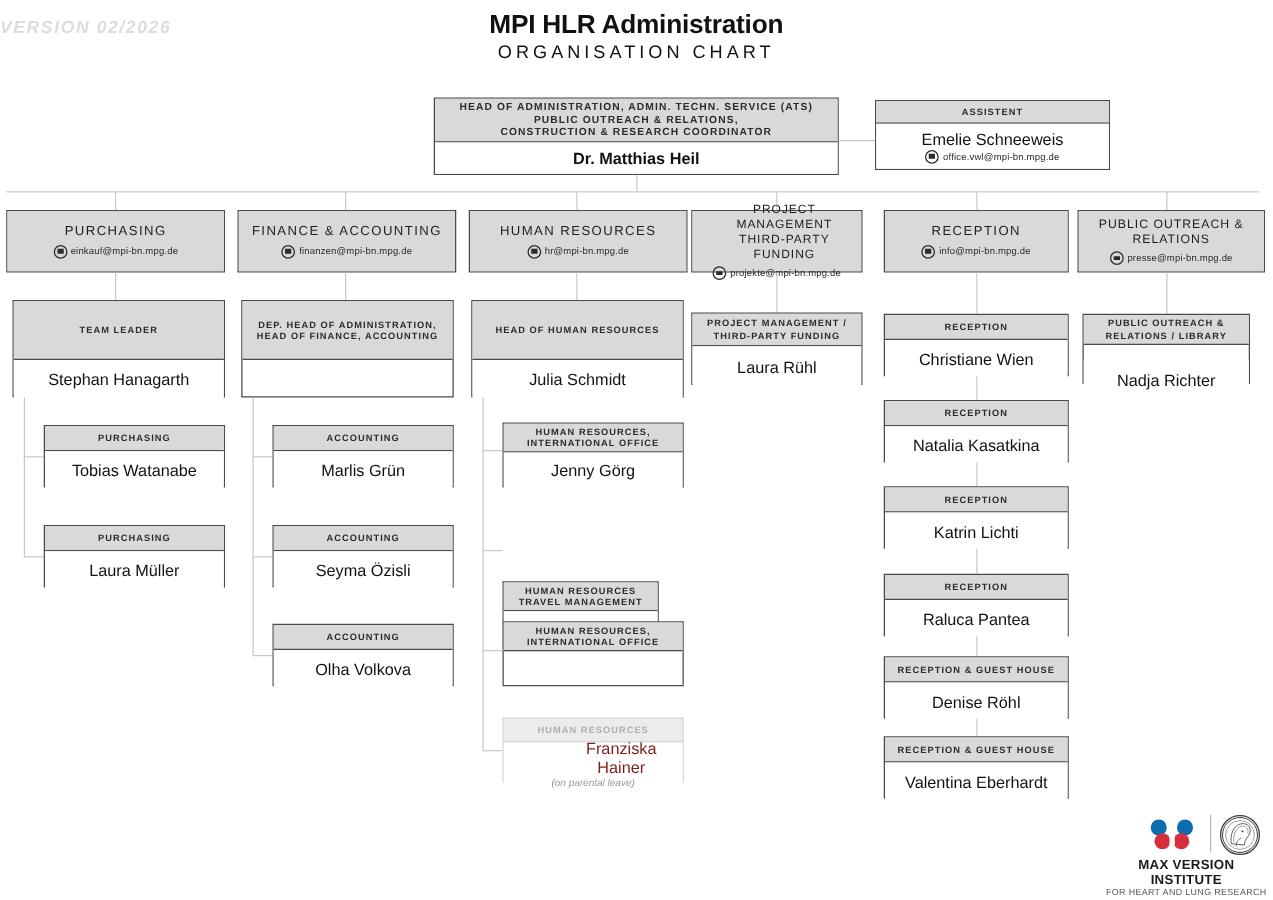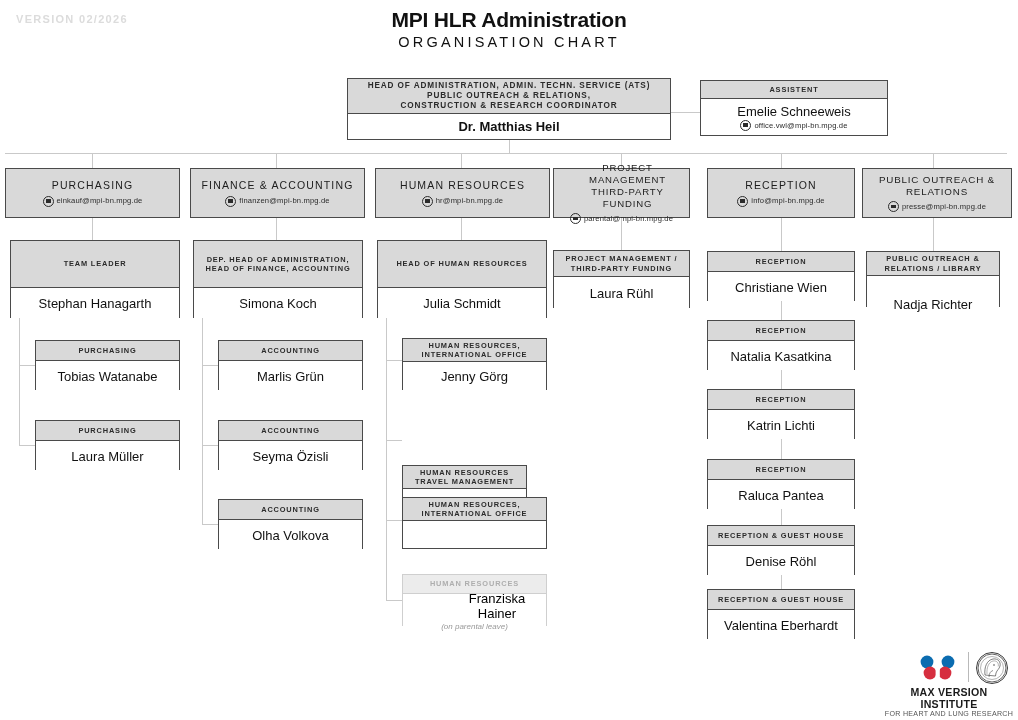--- a/index.html
+++ b/index.html
@@ -6,23 +6,24 @@
   body{
     width:1018px;height:720px;position:relative;overflow:hidden;
     background:#ffffff;
     font-family:"Liberation Sans","DejaVu Sans",sans-serif;
     color:#1a1a1a;
   }
   .stage{position:absolute;left:0;top:0;width:1018px;height:720px;}
 
   
   .version{
-    position:absolute;left:16px;top:13px;
-    font-size:11px;letter-spacing:1.3px;font-weight:bold;
+    position:absolute;left:0;top:13px;
+    font-size:14px;letter-spacing:1.3px;font-weight:bold;
     color:#dcdcdc;
+    font-style:italic;
   }
 
   
   .title-block{position:absolute;left:0;top:8px;width:1018px;text-align:center;}
   .title-main{font-size:21px;font-weight:bold;letter-spacing:-0.2px;color:#111;}
   .title-sub{font-size:14.5px;letter-spacing:3.2px;color:#111;margin-top:2px;}
 
   
   .box{position:absolute;box-sizing:border-box;border:1.4px solid #4a4a4a;background:#fff;}
   .box .hd{
@@ -50,21 +51,21 @@
   .mail .env{
     width:9px;height:9px;border-radius:50%;border:1.1px solid #2b2b2b;
     display:inline-flex;align-items:center;justify-content:center;flex:0 0 auto;
   }
   .mail .env i{display:block;width:5px;height:3.4px;background:#2b2b2b;}
 
   
   .box.muted{border-color:#cfcfcf;}
   .box.muted .hd{background:#ececec;border-bottom-color:#cfcfcf;}
   .box.muted .role{color:#aeaeae;}
-  .box.muted .name{color:#000000;margin-left:45px;}
+  .box.muted .name{color:#7f1d1d;margin-left:45px;}
 
   
   .ln{position:absolute;background:#c9c9c9;}
   .ln.v{width:1px;}
   .ln.h{height:1px;}
 
   
   .logo{position:absolute;left:884px;top:651px;width:130px;height:62px;}
   .logo .marks{position:relative;height:34px;}
   .mpg-mark{position:absolute;left:34px;top:2px;width:40px;height:28px;}
@@ -158,21 +159,21 @@
   </div>
 
   <div class="ln v" style="left:621px;top:153px;height:15px;"></div>
   <div class="box dept" style="left:553px;top:168px;width:137px;height:50px;">
     <div class="hd">
       <div class="dept-title" style="font-size:9.6px;letter-spacing:0.8px;margin-left:12px;">PROJECT MANAGEMENT THIRD-PARTY FUNDING</div>
       <div class="mail">
         <span class="env">
             <i></i>
           </span>
-        <span>parental@mpi-bn.mpg.de</span>
+        <span>projekte@mpi-bn.mpg.de</span>
       </div>
     </div>
   </div>
 
   <div class="ln v" style="left:781px;top:153px;height:15px;"></div>
   <div class="box dept" style="left:707px;top:168px;width:148px;height:50px;">
     <div class="hd">
       <div class="dept-title">RECEPTION</div>
       <div class="mail">
         <span class="env">
@@ -222,23 +223,20 @@
     </div>
     <div class="bd" style="height:30px;">
       <div class="name">Laura Müller</div>
     </div>
   </div>
 
   <div class="ln v" style="left:276px;top:218px;height:22px;"></div>
   <div class="box" style="left:193px;top:240px;width:170px;height:78px;">
     <div class="hd" style="height:47px;padding:0 8px;">
       <div class="role">DEP. HEAD OF ADMINISTRATION, HEAD OF FINANCE, ACCOUNTING</div>
-    </div>
-    <div class="bd" style="height:31px;">
-      <div class="name">Simona Koch</div>
     </div>
   </div>
   <div class="ln v" style="left:202px;top:318px;height:206px;"></div>
   <div class="ln h" style="left:202px;top:365px;width:16px;"></div>
   <div class="box" style="left:218px;top:340px;width:145px;height:50px;">
     <div class="hd" style="height:20px;">
       <div class="role">ACCOUNTING</div>
     </div>
     <div class="bd" style="height:30px;">
       <div class="name">Marlis Grün</div>

